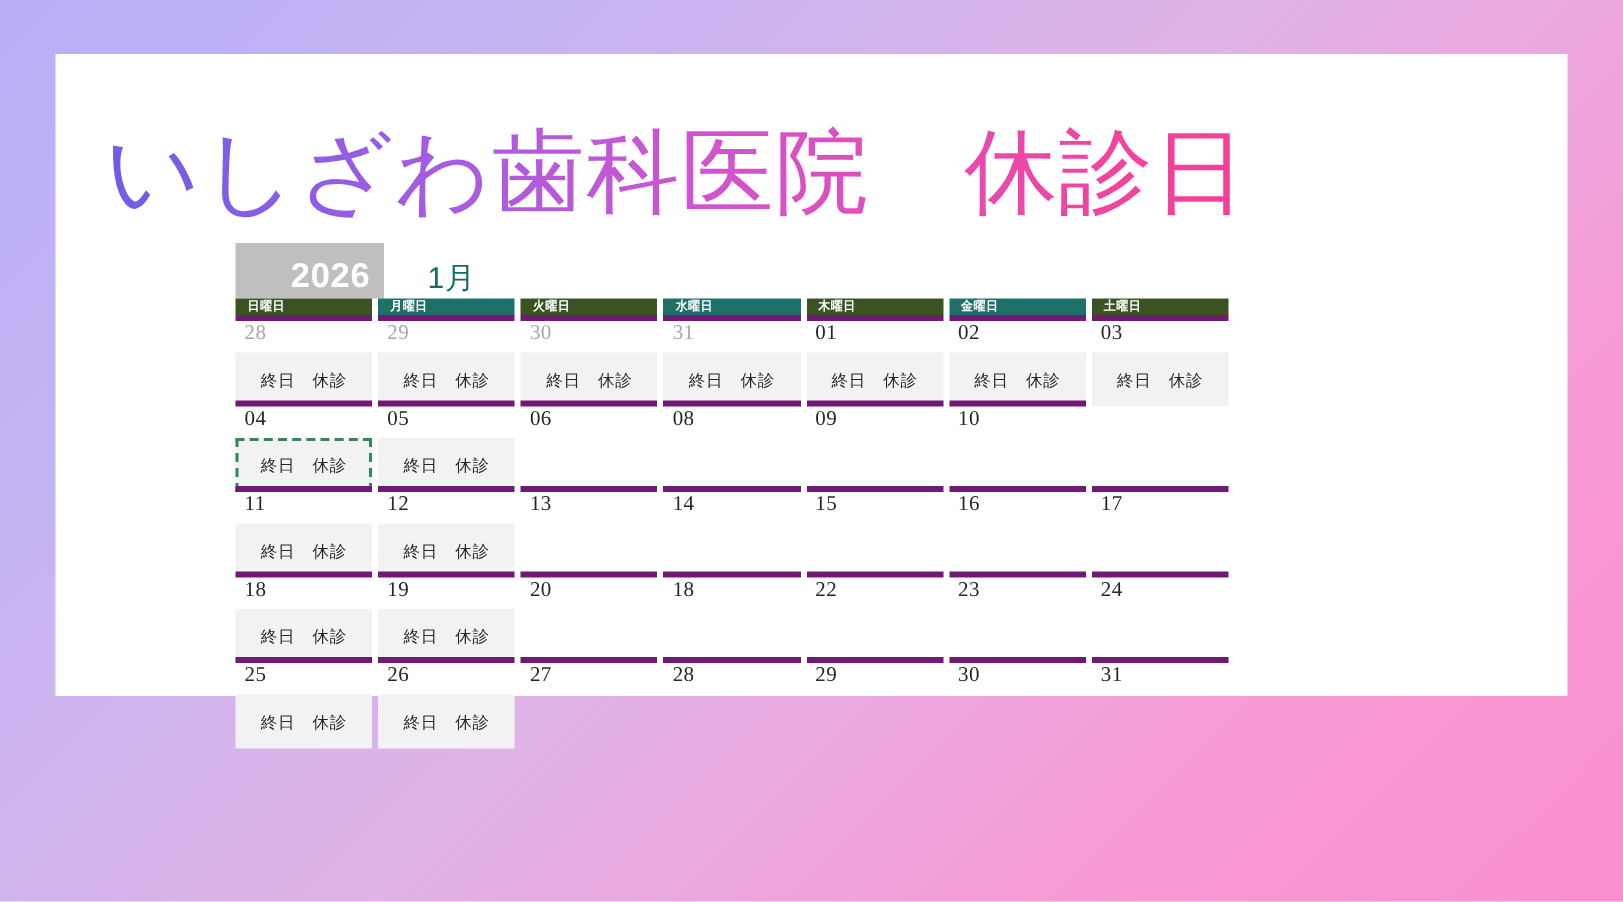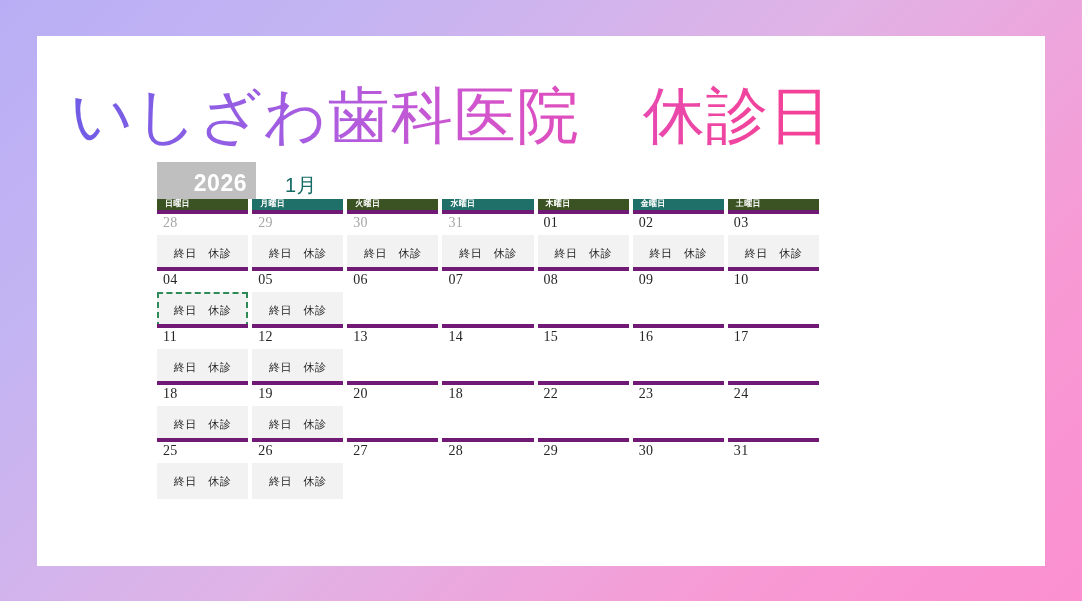--- a/index.html
+++ b/index.html
@@ -13,21 +13,21 @@
     font-family: "Liberation Sans", "DejaVu Sans", sans-serif;
     background: linear-gradient(135deg, #b9aef5 0%, #c4b4f2 22%, #e0b3e6 50%, #f79ad4 78%, #fb8fcf 100%);
   }
 
   
   #slide {
     position: absolute;
     left: 37px;
     top: 36px;
     width: 1008px;
-    height: 530px;
+    height: 428px;
     background: #ffffff;
   }
 
   
   #title {
     position: absolute;
     left: 33px;
     top: 45px;
     font-size: 62px;
     line-height: 1.12;
@@ -258,23 +258,20 @@
           <div class="daycell" style="width: 91.1429px;">
             <span class="daynum">05</span>
             <div class="event">
               <span class="event-text">終日　休診</span>
             </div>
           </div>
           <div class="daycell" style="width: 91.1429px;">
             <span class="daynum">06</span>
           </div>
           <div class="daycell" style="width: 91.1429px;">
-            <span class="daynum">07</span>
-          </div>
-          <div class="daycell" style="width: 91.1429px;">
             <span class="daynum">08</span>
           </div>
           <div class="daycell" style="width: 91.1429px;">
             <span class="daynum">09</span>
           </div>
           <div class="daycell" style="width: 91.1429px;">
             <span class="daynum">10</span>
           </div>
         </div>
         <div class="week">

